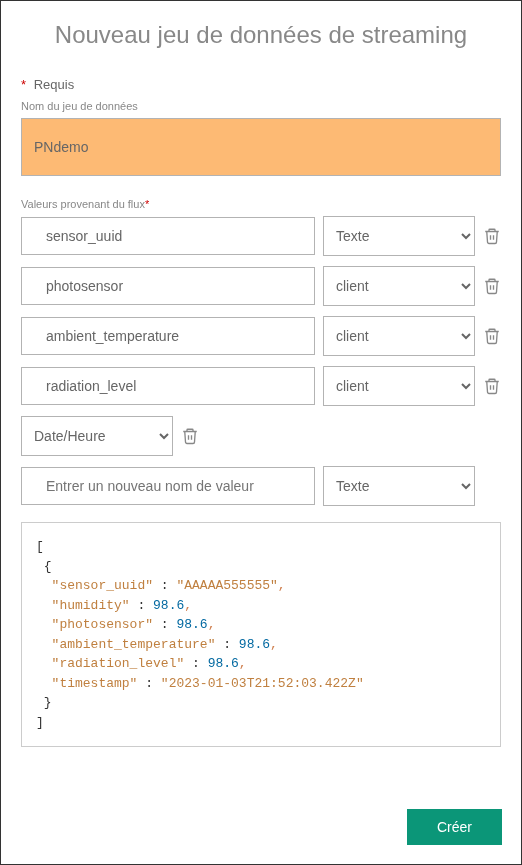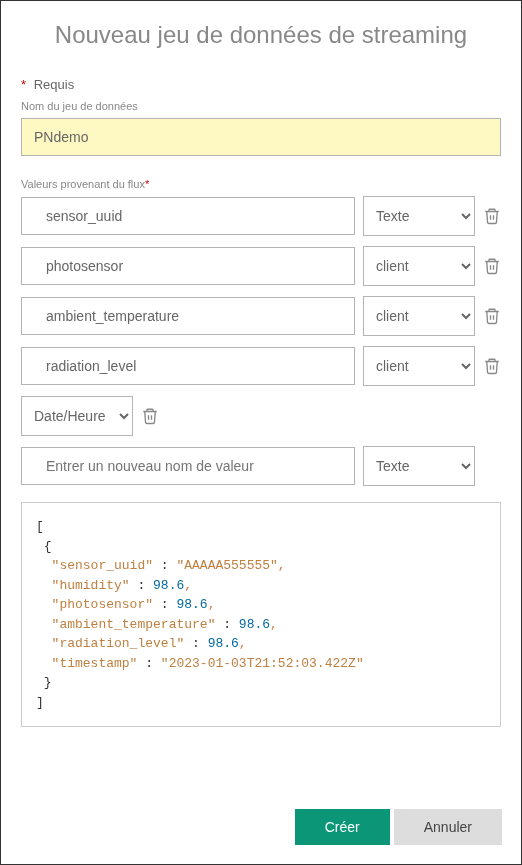--- a/index.html
+++ b/index.html
@@ -31,24 +31,24 @@
     .field-label {
       font-size: 11px;
       color: #888;
       margin-bottom: 6px;
     }
     .field-label .asterisk {
       color: #c00;
     }
     .text-input {
       width: 100%;
-      padding: 10px 12px;
+      padding: 20px 12px;
       font-size: 14px;
       border: 1px solid #b3b3b3;
-      background: #fef9c3;
+      background: #fdba74;
       font-family: inherit;
       color: #666;
     }
     .name-section { margin-bottom: 22px; }
     .values-section { margin-bottom: 16px; }
     .value-row {
       display: flex;
       align-items: center;
       gap: 8px;
       margin-bottom: 10px;
@@ -56,21 +56,21 @@
     .value-name {
       flex: 1;
       padding: 10px 24px;
       font-size: 14px;
       border: 1px solid #b3b3b3;
       background: #fff;
       color: #666;
       font-family: inherit;
     }
     .value-type {
-      width: 112px;
+      width: 152px;
       padding: 10px 8px;
       font-size: 14px;
       border: 1px solid #b3b3b3;
       background: #fff;
       color: #666;
       font-family: inherit;
     }
     .delete-icon {
       width: 18px;
       height: 18px;
@@ -187,14 +187,13 @@
   <span class="key">"humidity"</span> : <span class="num">98.6</span><span class="punct">,</span>
   <span class="key">"photosensor"</span> : <span class="num">98.6</span><span class="punct">,</span>
   <span class="key">"ambient_temperature"</span> : <span class="num">98.6</span><span class="punct">,</span>
   <span class="key">"radiation_level"</span> : <span class="num">98.6</span><span class="punct">,</span>
   <span class="key">"timestamp"</span> : <span class="str">"2023-01-03T21:52:03.422Z"</span>
  }
 ]</div>
 
 <div class="footer">
   <button class="btn btn-primary">Créer</button>
-  <button class="btn btn-secondary">Annuler</button>
 </div>
 
 </body></html>

